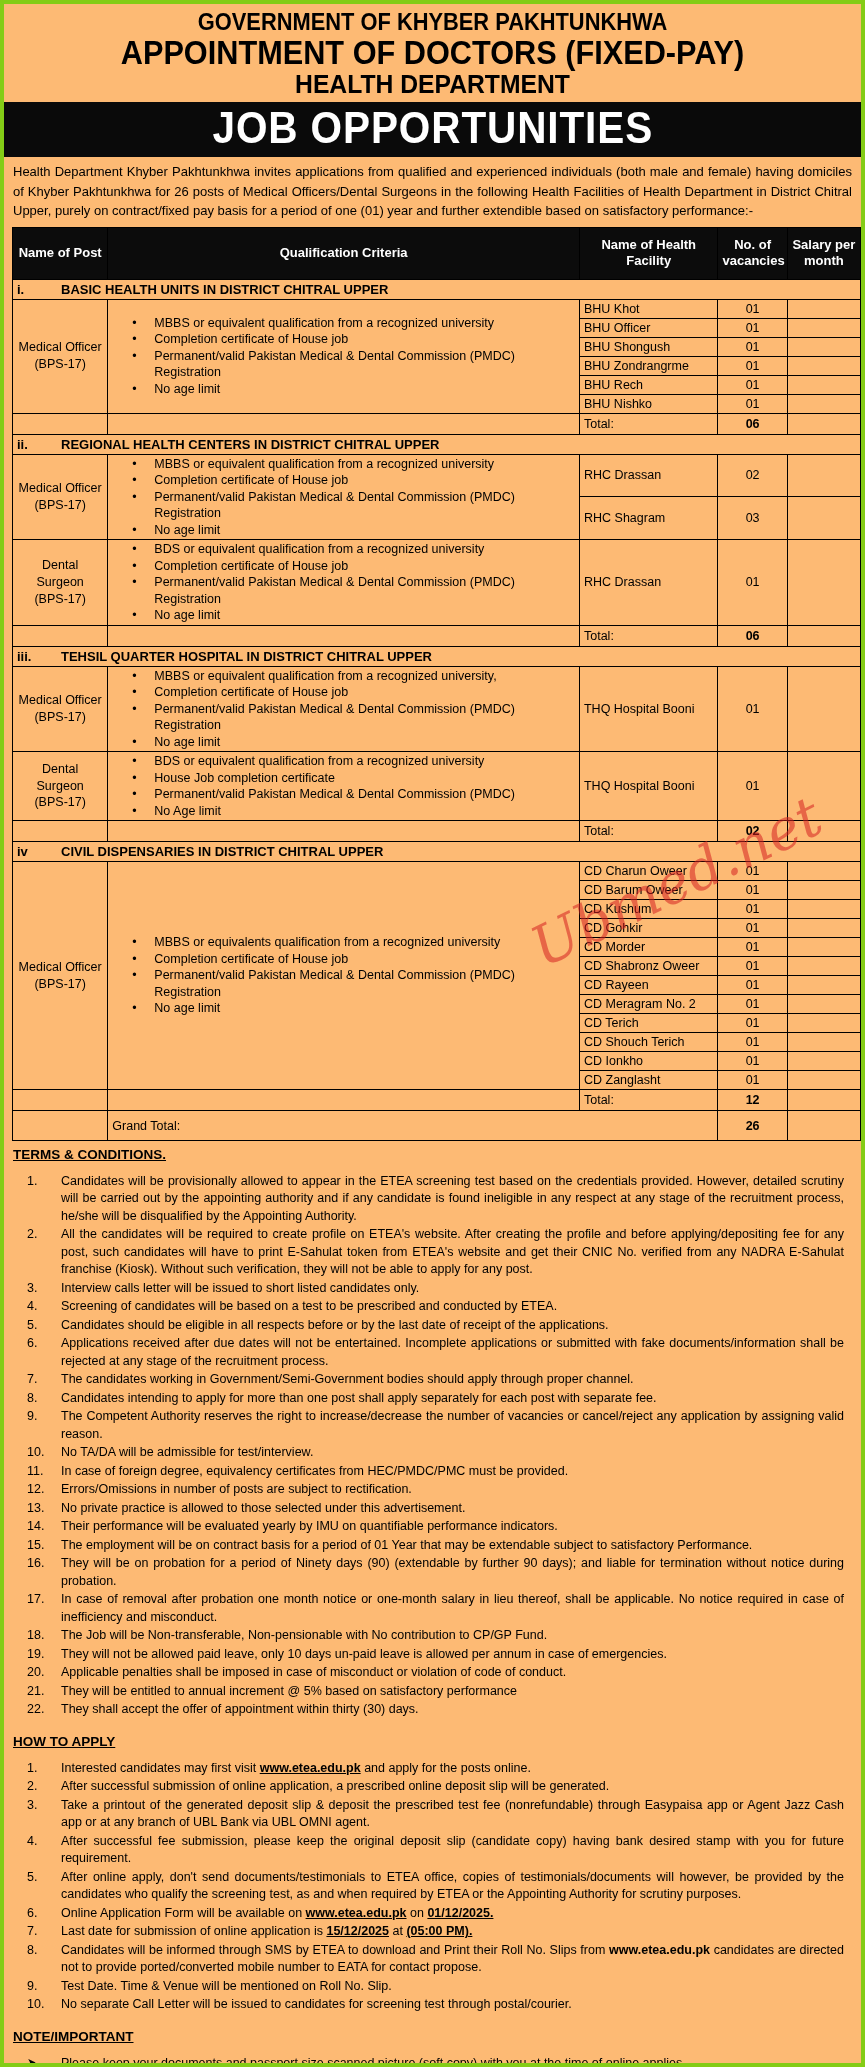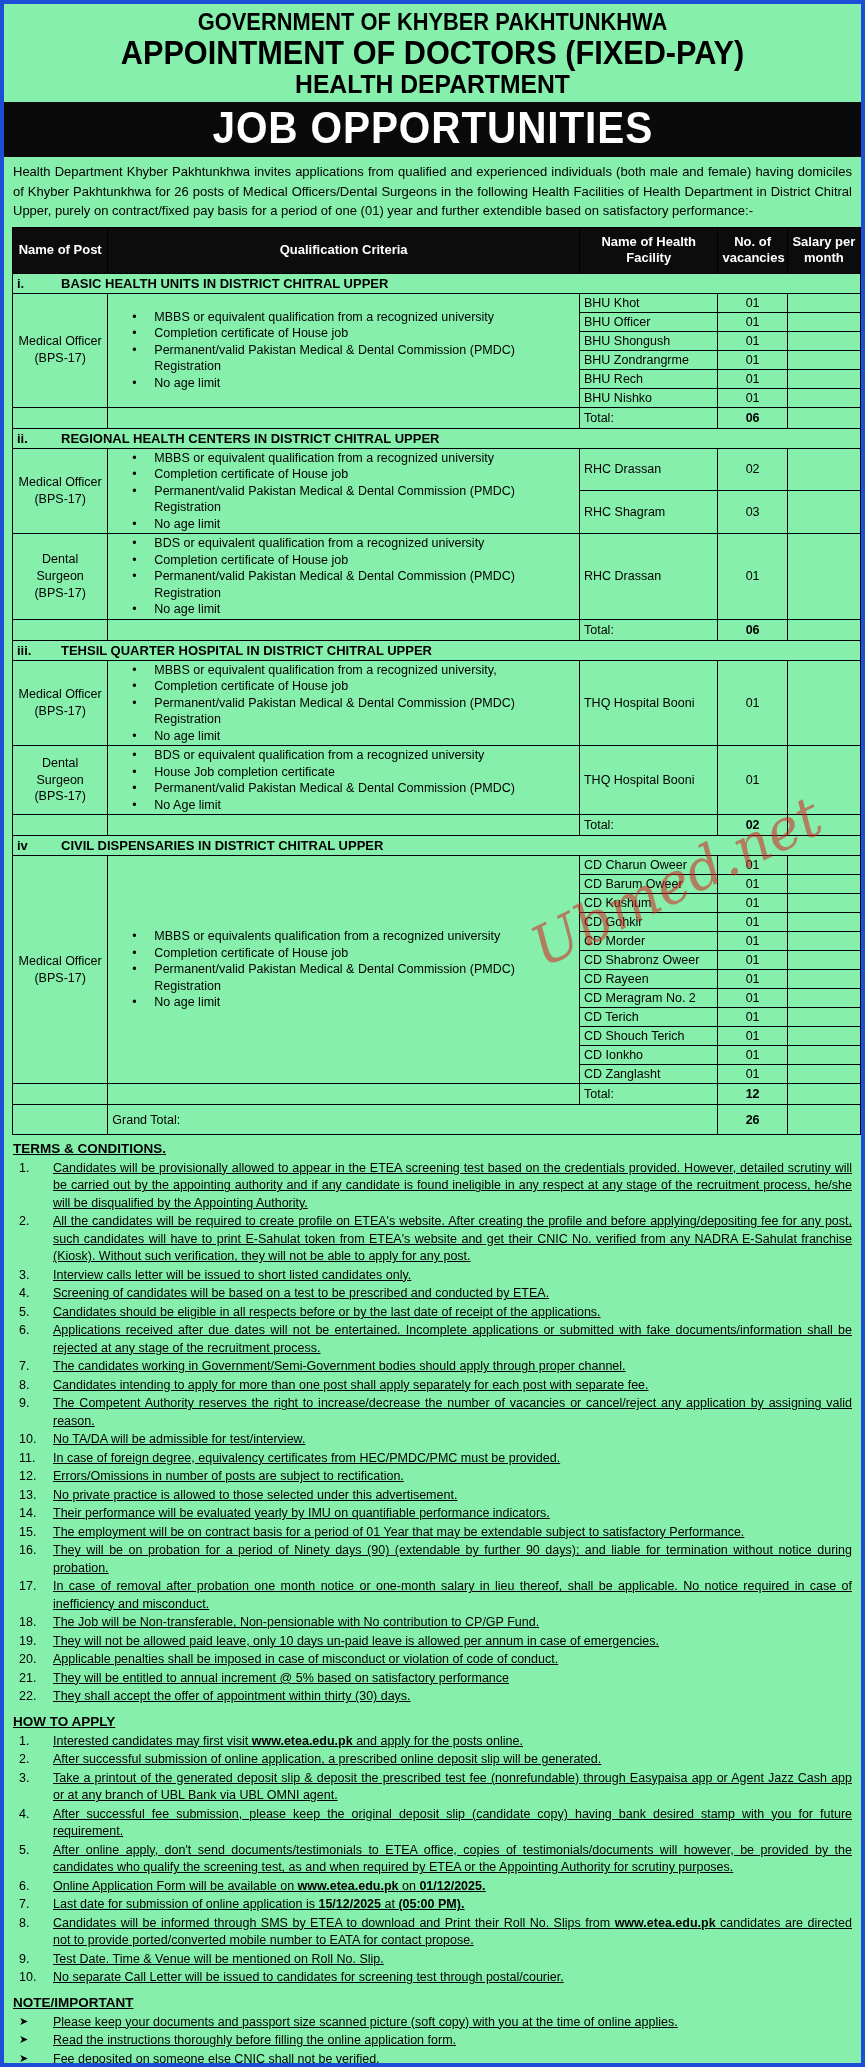--- a/index.html
+++ b/index.html
@@ -1,18 +1,18 @@
 <!DOCTYPE html>
 <html><head>
 <meta charset="utf-8">
 <style>
   html,body { margin:0; padding:0; background:#ffffff; }
   .page {
     width:865px; height:2067px; box-sizing:border-box; position:relative;
-    background:#86efac; border:4px solid #1d4ed8; overflow:hidden;
+    background:#fdba74; border:4px solid #84cc16; overflow:hidden;
     font-family:"Liberation Sans", sans-serif; color:#000;
   }
   
   .header { text-align:center; padding:5px 0 2px; }
   .h1 { font-size:23px; font-weight:bold; transform:scaleX(.95); }
   .h2 { font-size:33px; font-weight:bold; transform:scaleX(.93); margin-top:-2px; }
   .h3 { font-size:26px; font-weight:bold; transform:scaleX(.95); margin-top:-3px; }
   .band { background:#0a0a0a; color:#fff; text-align:center; padding:0 0 3px; }
   .band span { display:inline-block; font-size:45px; font-weight:bold; transform:scaleX(.9); letter-spacing:1px; }
   .intro { font-size:13px; line-height:1.5; text-align:justify; padding:5px 9px 6px; }
@@ -24,21 +24,21 @@
   .secnum { display:inline-block; width:44px; }
   .post { text-align:center; line-height:1.35; }
   .quals ul { margin:0; padding:0; list-style:none; }
   .quals li { position:relative; padding-left:42px; line-height:1.32; }
   .quals li::before { content:"\2022"; position:absolute; left:20px; }
   .vac { text-align:center; }
   .bold { font-weight:bold;margin-top:12px; }
   
   .text-section { padding:1px 9px; font-size:12.5px; line-height:1.4; }
   .sec-head { font-weight:bold; text-decoration:underline; font-size:13.5px; margin:4px 0 1px; }
-  ol.numlist, ul.arrowlist { list-style:none; margin:0; padding:0; counter-reset:n;text-decoration:underline; }
+  ol.numlist, ul.arrowlist { list-style:none; margin:8px; padding:0; counter-reset:n; }
   ol.numlist > li { counter-increment:n; position:relative; padding-left:40px; margin:1px 0; text-align:justify; }
   ol.numlist > li::before { content:counter(n) "."; position:absolute; left:6px; }
   ul.arrowlist > li { position:relative; padding-left:40px; margin:1px 0; text-align:justify; }
   ul.arrowlist > li::before { content:"\27A4"; position:absolute; left:6px; font-size:11px; }
   .bu { font-weight:bold; text-decoration:underline; }
   .b { font-weight:bold; }
   
   .watermark {
     position:absolute; left:515px; top:845px; transform:rotate(-26deg);
     font-family:"DejaVu Serif", serif; font-style:italic; font-size:56px;
@@ -64,21 +64,21 @@
 
   <table class="posts">
     <colgroup>
         <col style="width:95px">
         <col style="width:470px">
         <col style="width:138px">
         <col style="width:69px">
         <col style="width:73px">
       </colgroup>
     <thead>
-      <tr style="height:46px">
+      <tr style="height:52px">
         <th>Name of Post</th>
         <th>Qualification Criteria</th>
         <th>Name of Health Facility</th>
         <th>No. of vacancies</th>
         <th>Salary per month</th>
       </tr>
     </thead>
     <tbody>
 
       <tr class="sec" style="height:20px">

